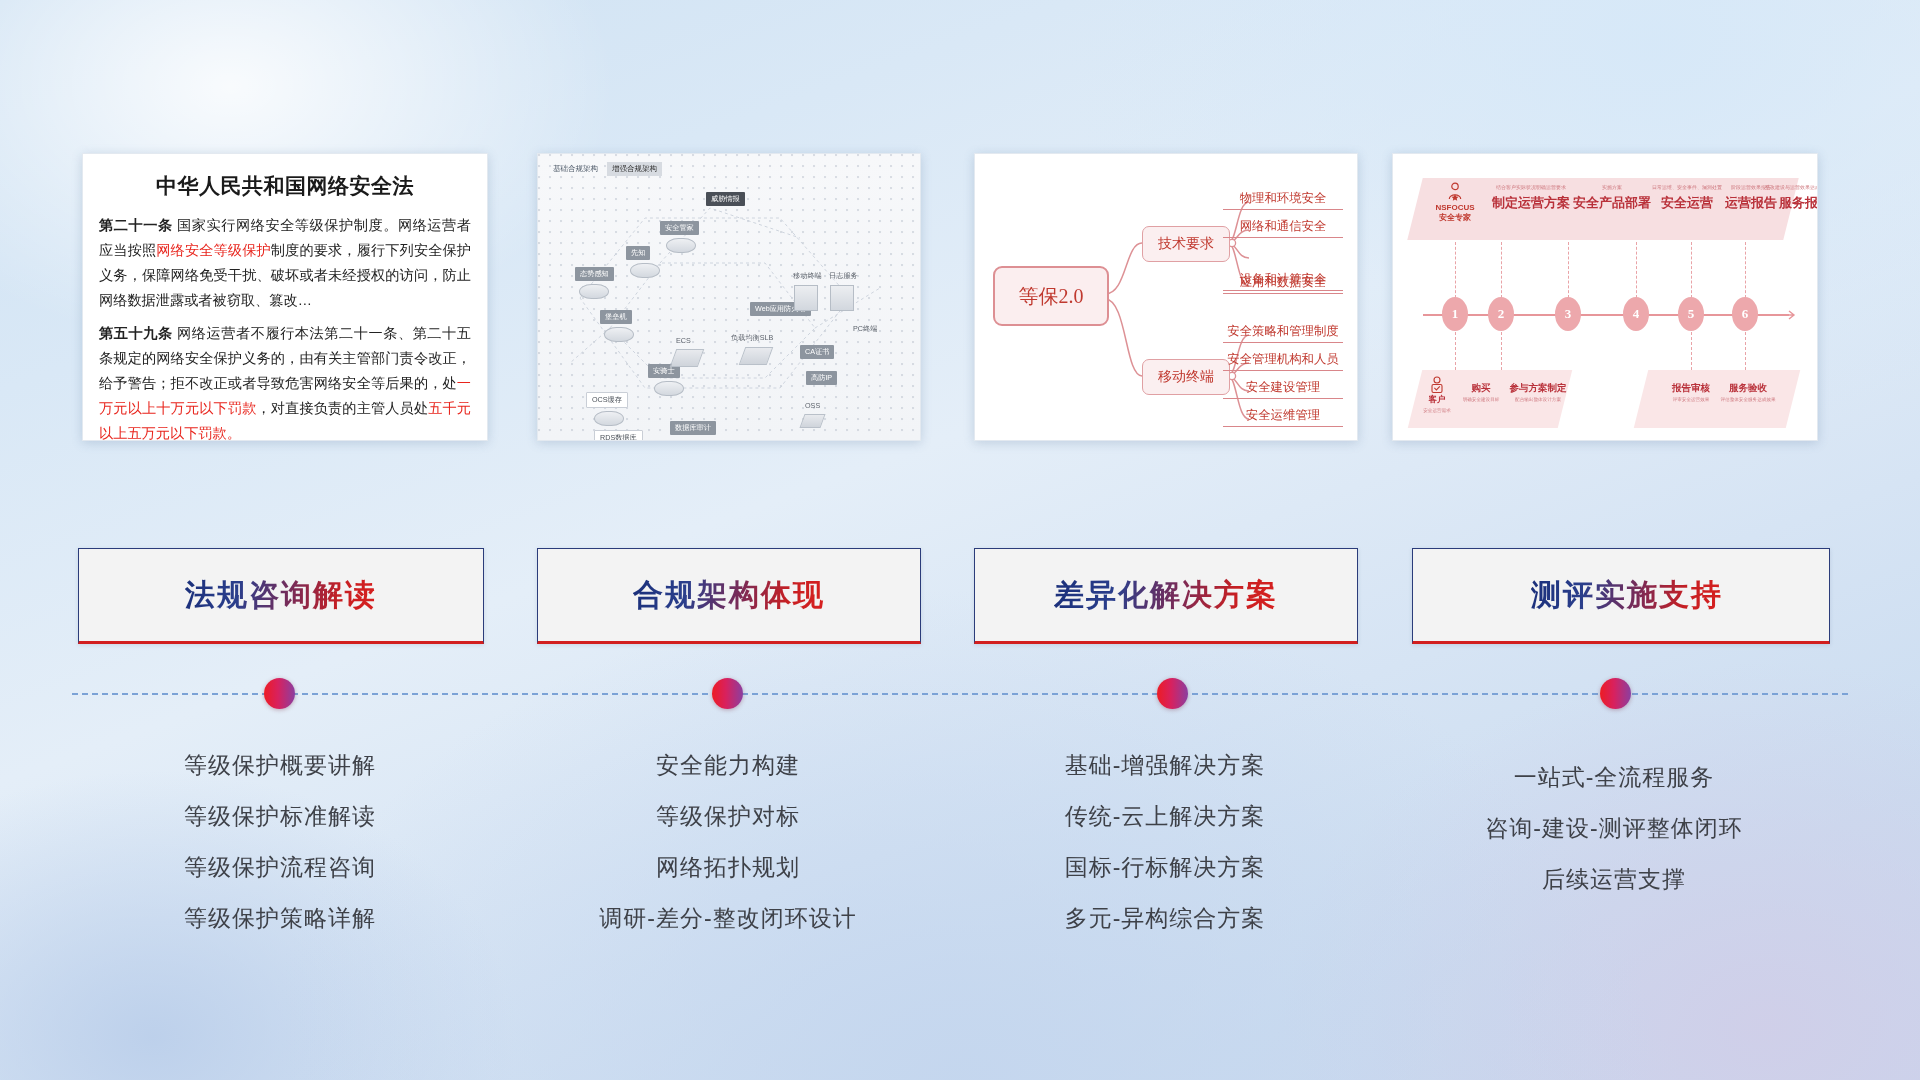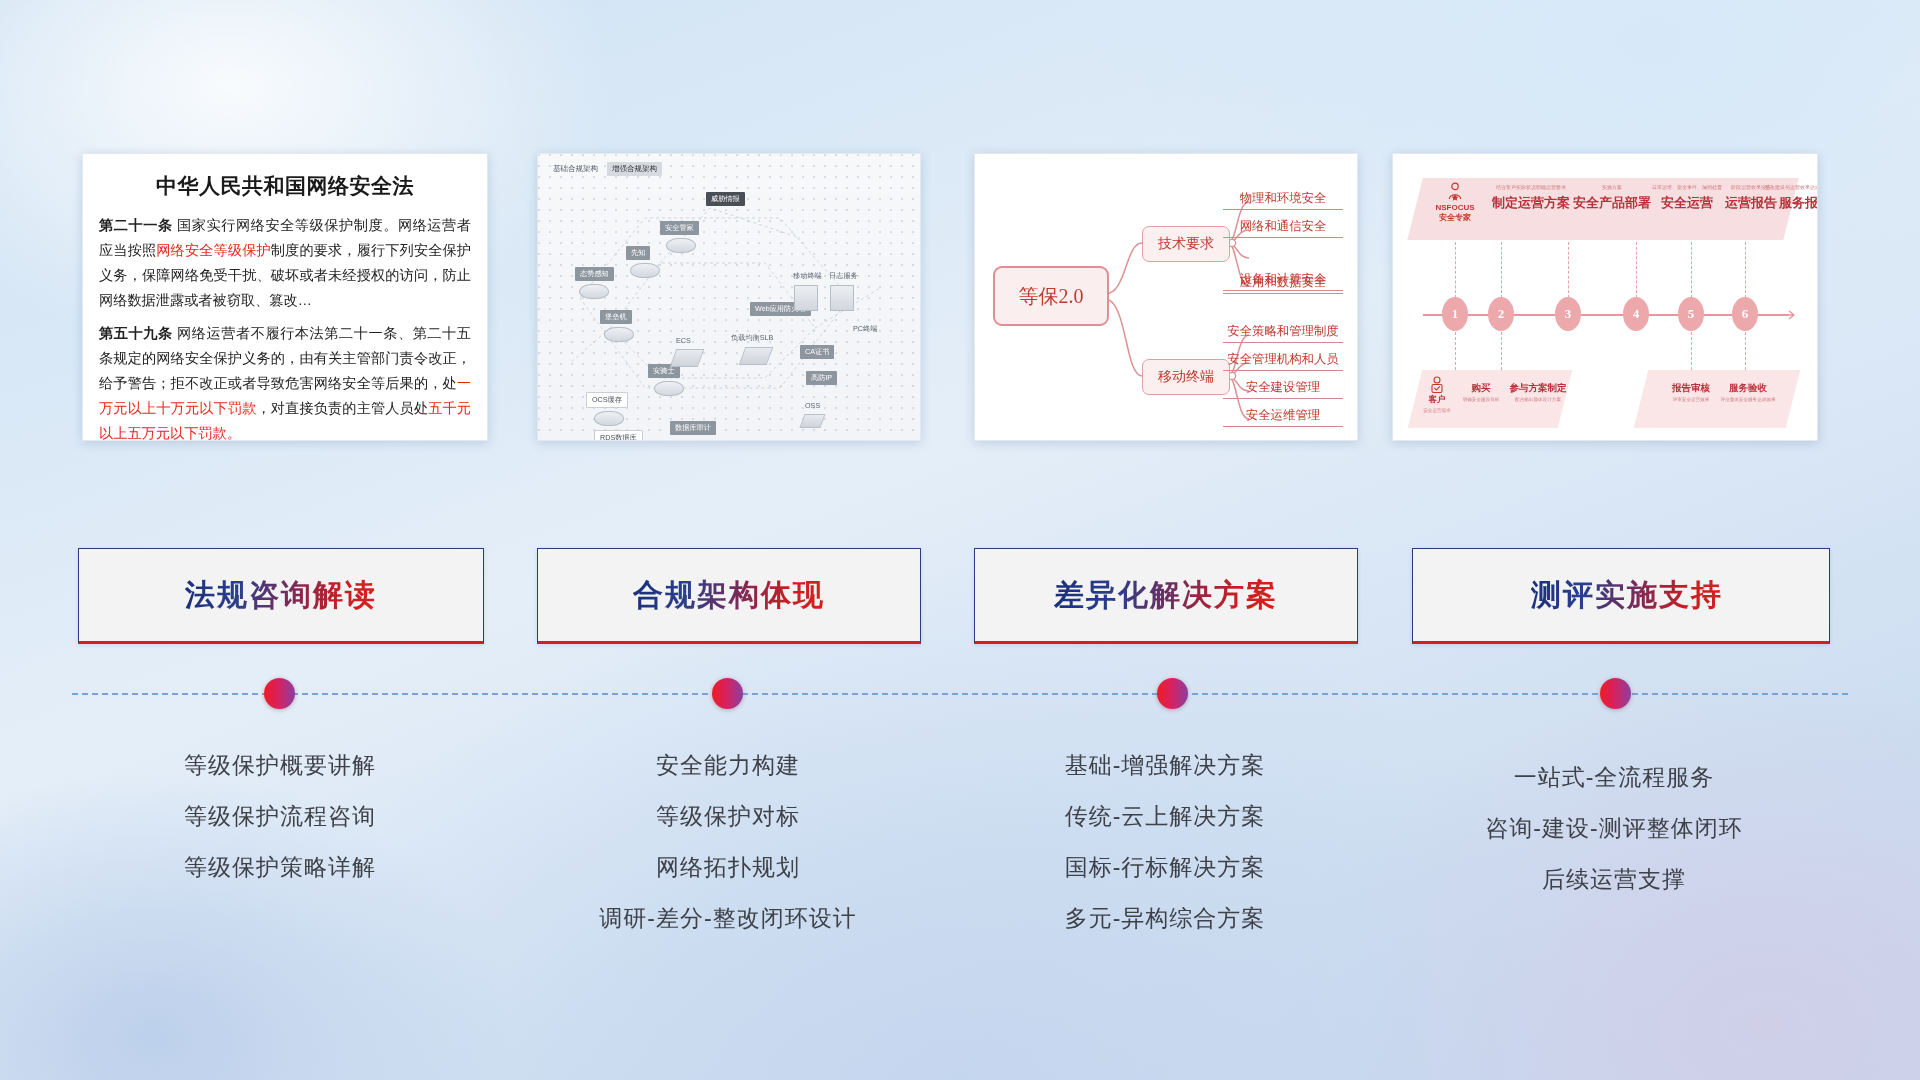--- a/index.html
+++ b/index.html
@@ -399,20 +399,21 @@
   </div>
 
   <div class="dashline"></div>
   <div class="ddot" style="left:264px;"></div>
   <div class="ddot" style="left:712px;"></div>
   <div class="ddot" style="left:1157px;"></div>
   <div class="ddot" style="left:1600px;"></div>
 
   <div class="col col1">
     <div class="li">等级保护概要讲解</div>
+    <div class="li">等级保护标准解读</div>
     <div class="li">等级保护流程咨询</div>
     <div class="li">等级保护策略详解</div>
   </div>
   <div class="col col2">
     <div class="li">安全能力构建</div>
     <div class="li">等级保护对标</div>
     <div class="li">网络拓扑规划</div>
     <div class="li">调研-差分-整改闭环设计</div>
   </div>
   <div class="col col3">

